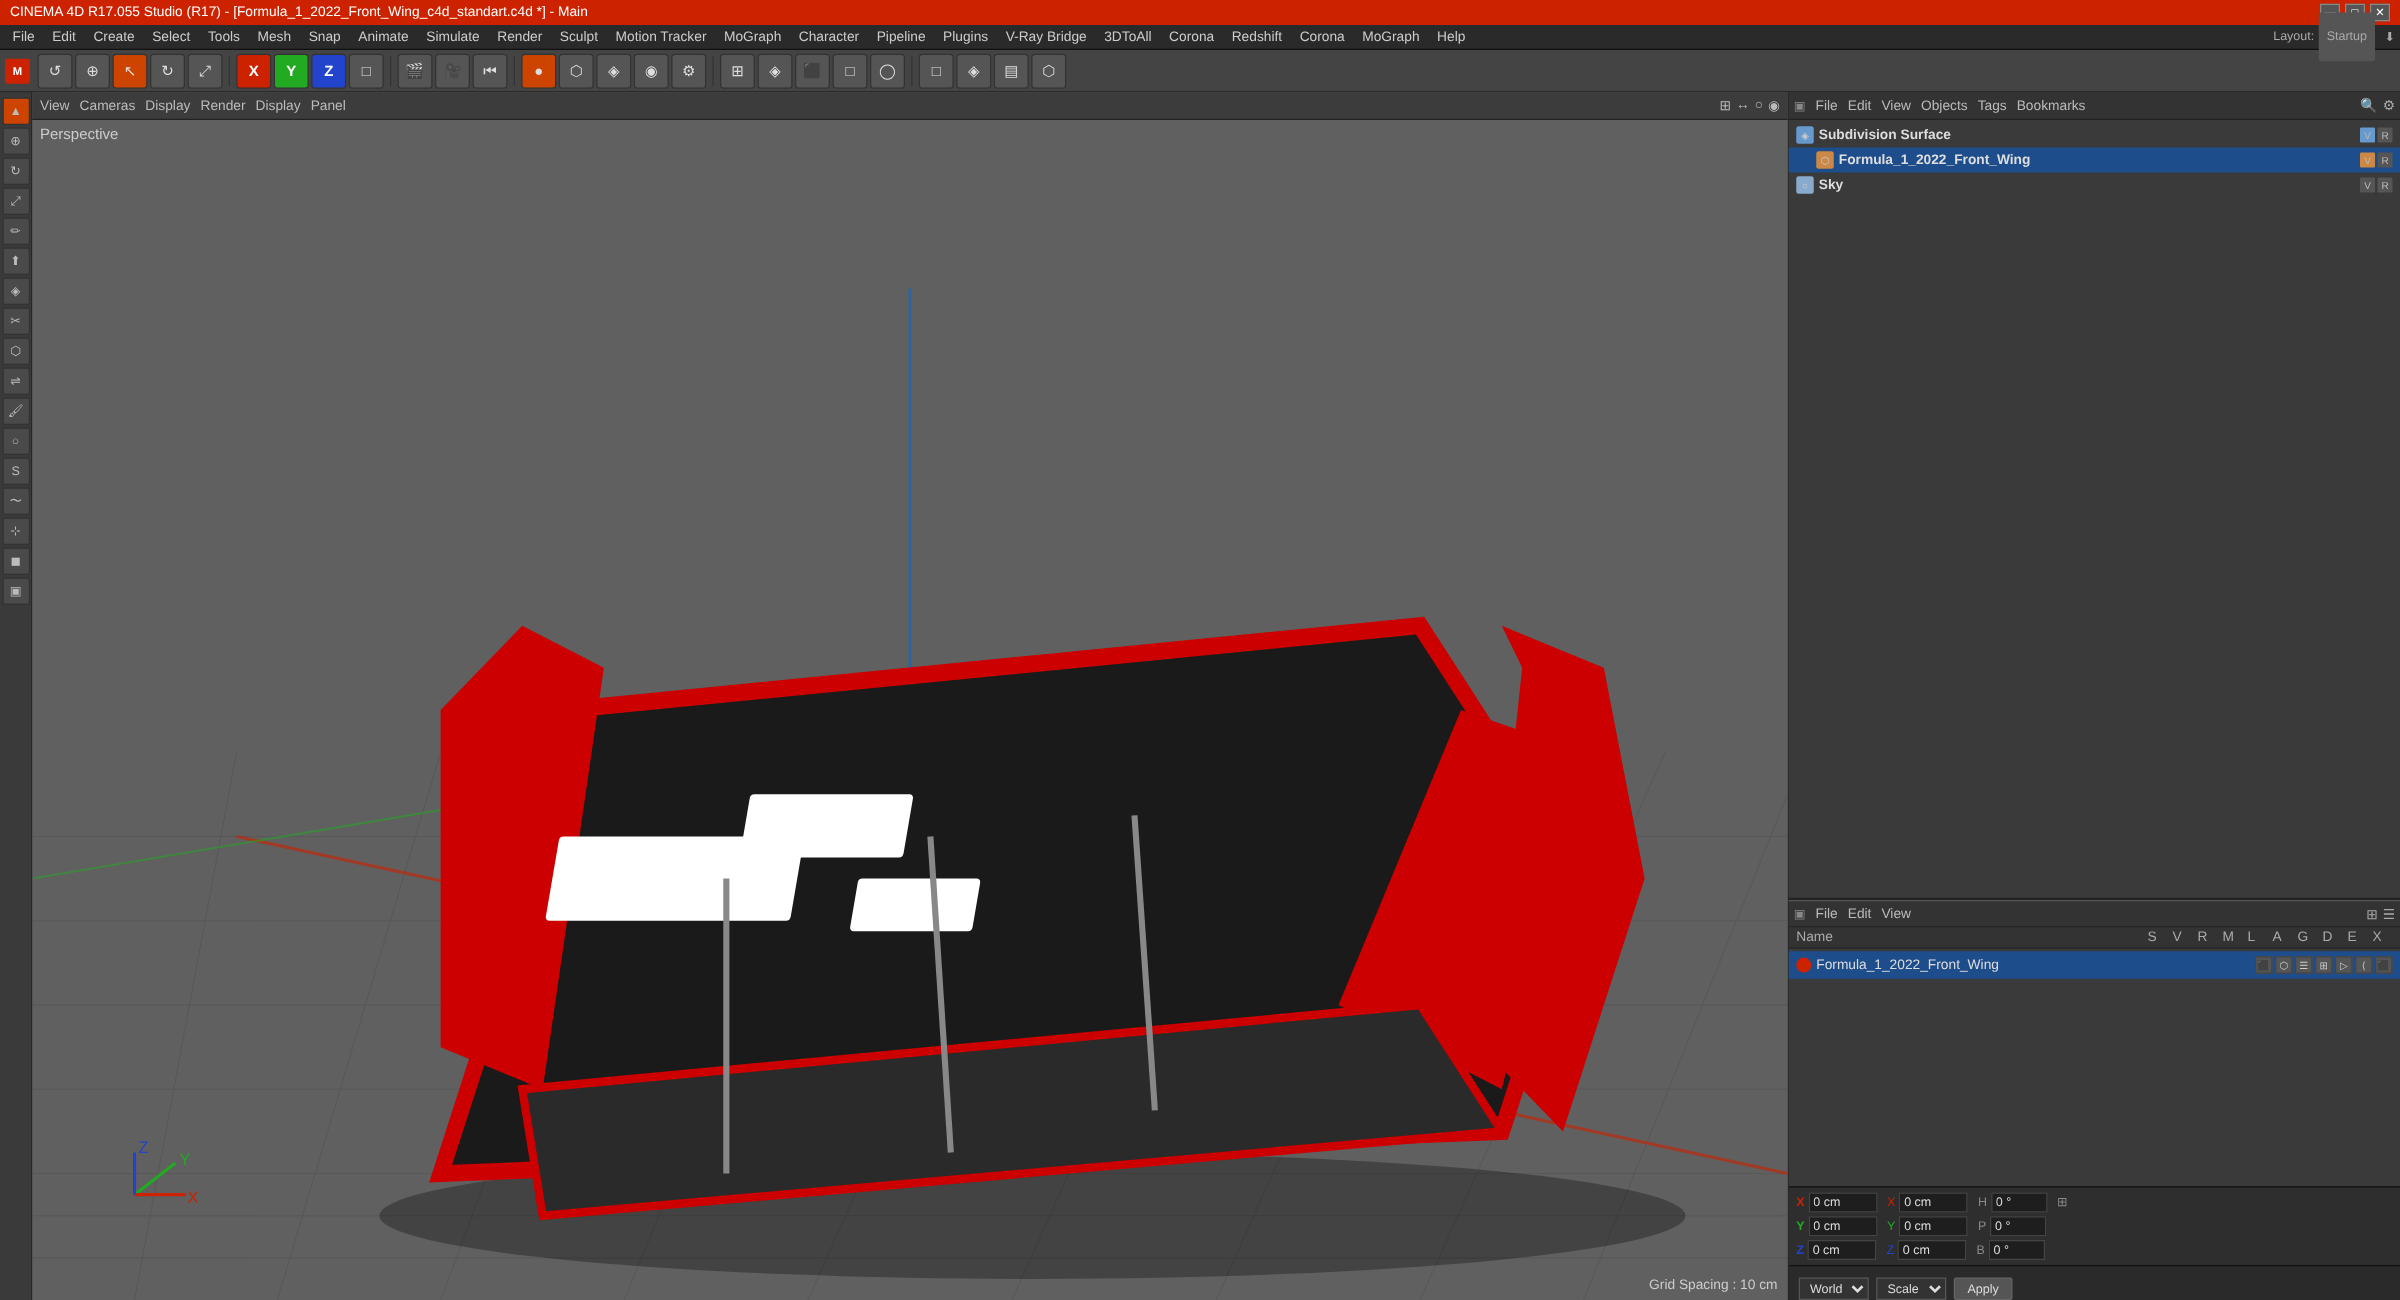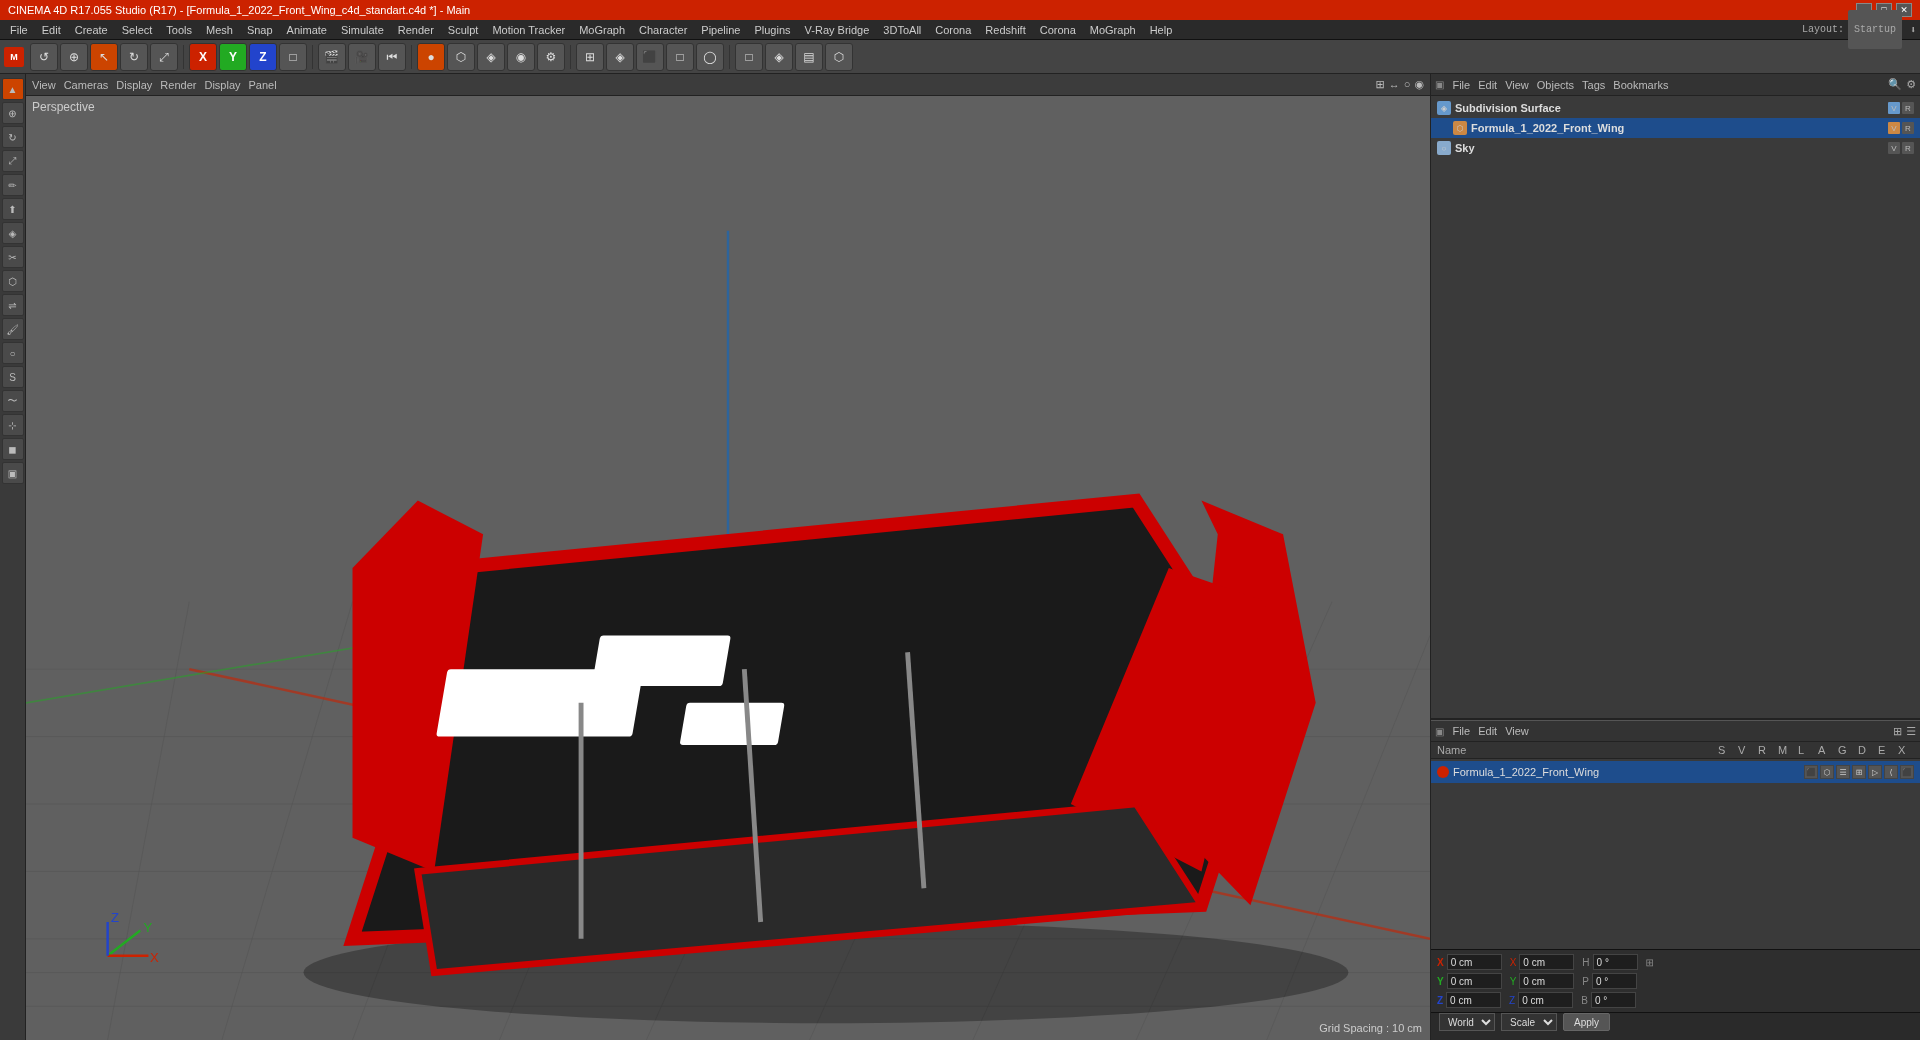--- a/index.html
+++ b/index.html
@@ -264,21 +264,21 @@
       color: #ddd;
       font-size: 10px;
       padding: 0 3px;
     }
 
     
     #bottom-bar {
       height: 28px;
       background: #2a2a2a;
       display: flex;
-      align-items: flex-start;
+      align-items: flex-end;
       padding: 0 8px;
       gap: 6px;
       border-top: 1px solid #111;
     }
     .bottom-select {
       height: 18px;
       background: #333;
       border: 1px solid #555;
       color: #ddd;
       font-size: 10px;
@@ -332,21 +332,21 @@
   <div class="menu-item">Character</div>
   <div class="menu-item">Pipeline</div>
   <div class="menu-item">Plugins</div>
   <div class="menu-item">V-Ray Bridge</div>
   <div class="menu-item">3DToAll</div>
   <div class="menu-item">Corona</div>
   <div class="menu-item">Redshift</div>
   <div class="menu-item">Corona</div>
   <div class="menu-item">MoGraph</div>
   <div class="menu-item">Help</div>
-  <div style="margin-left:auto; display:flex; align-items:center; gap:4px; color:#aaa; font-size:10px;font-family:Liberation Mono, monospace;">
+  <div style="margin-left:auto; display:flex; align-items:center; gap:4px; color:#aaa; font-size:10px;">
     <span>Layout:</span>
     <span style="background:#555; padding: 14px 6px; border-radius:2px;">Startup</span>
     <span style="margin-left:4px;">⬇</span>
   </div>
 </div>
 
 <div id="main-toolbar">
 
   <div style="display:flex;align-items:center;gap:2px;margin-right:4px;">
     <div style="width:20px;height:20px;background:#cc2200;border-radius:2px;display:flex;align-items:center;justify-content:center;color:white;font-size:9px;font-weight:bold;">M</div>

